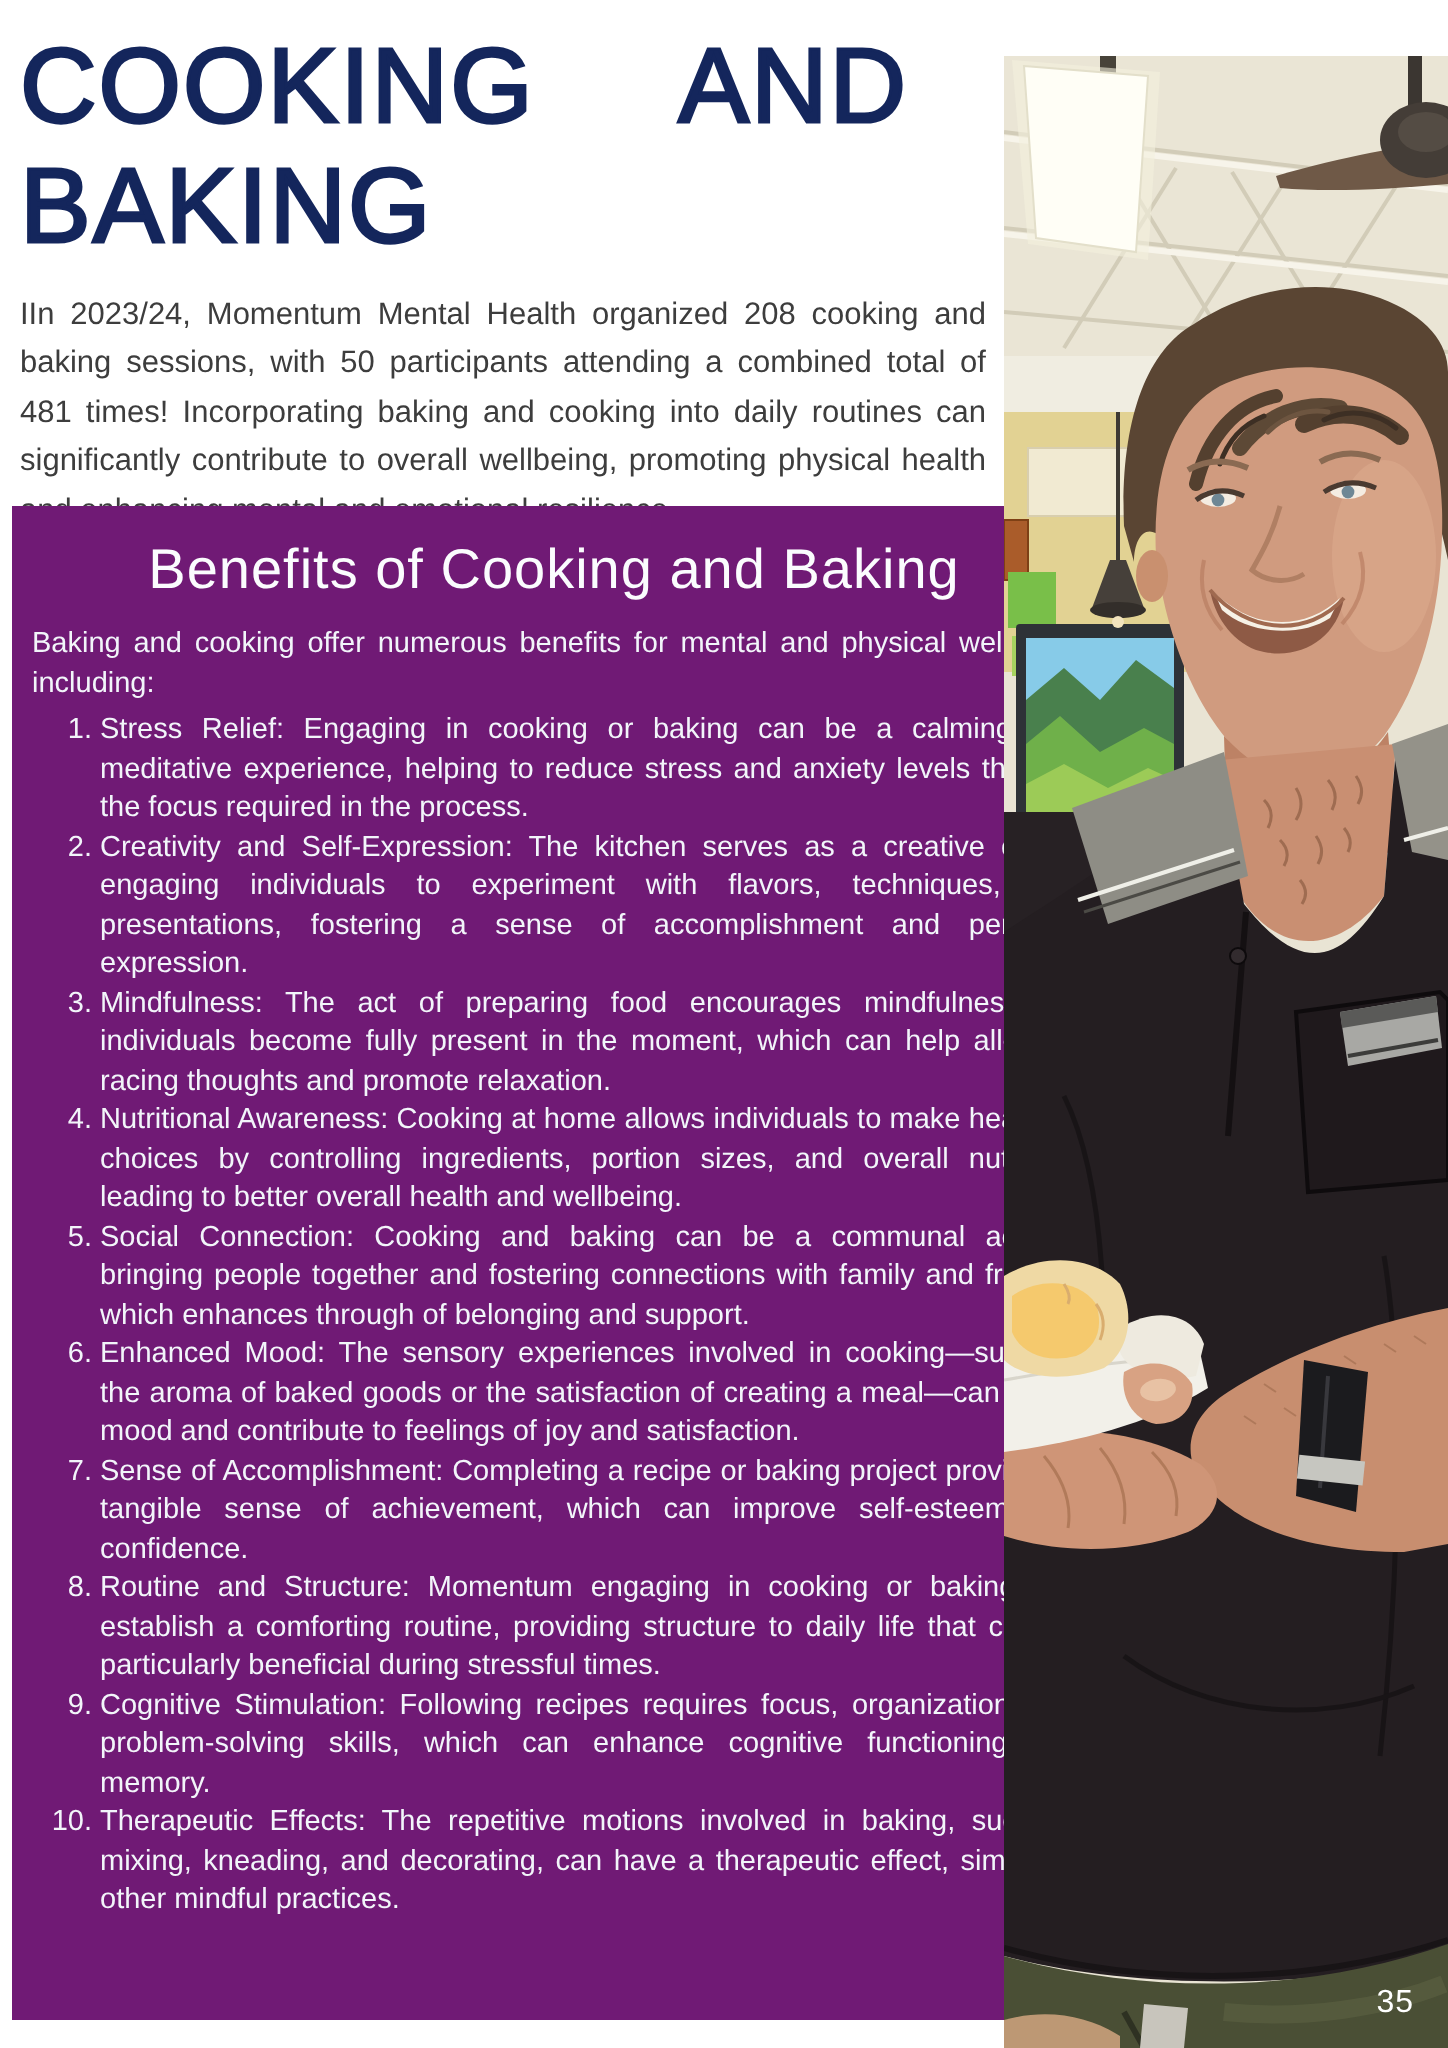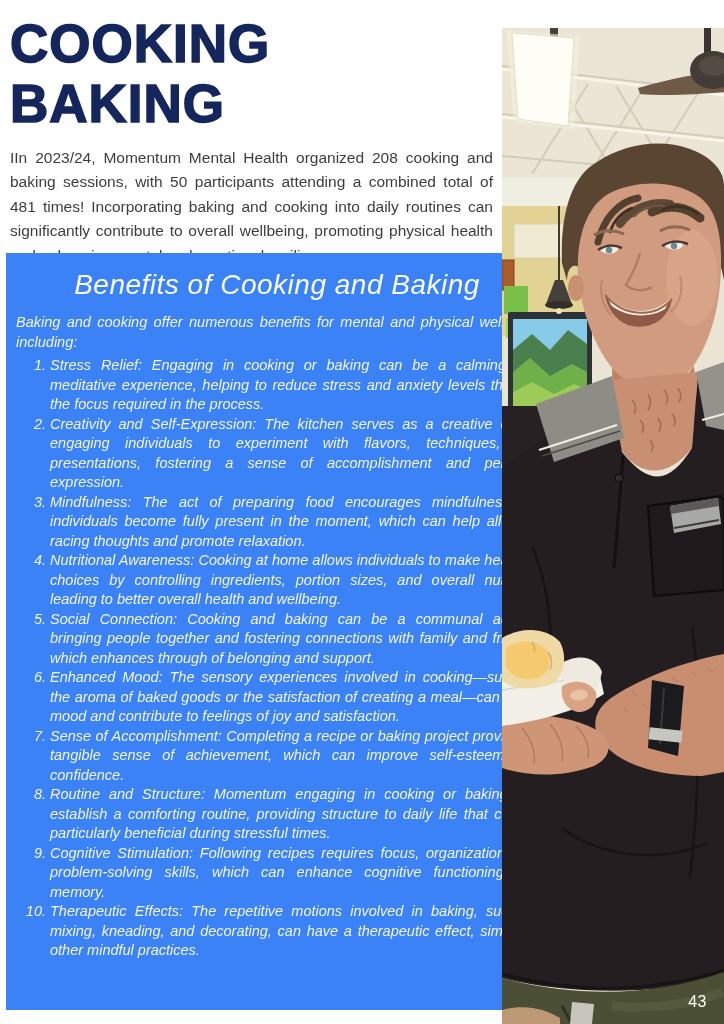--- a/index.html
+++ b/index.html
@@ -6,40 +6,39 @@
   body{
     width:724px;height:1024px;overflow:hidden;background:#ffffff;
     font-family:"Liberation Sans","DejaVu Sans",sans-serif;
     position:relative;
   }
   .page{position:absolute;inset:0;width:724px;height:1024px;background:#fff;}
 
   
   .main-heading{
     position:absolute;left:10px;top:14px;width:444px;
-    color:#14265c;font-weight:bold;font-size:53px;line-height:60px;
+    color:#14265c;font-weight:normal;font-size:53px;line-height:60px;
     letter-spacing:1px;
     -webkit-text-stroke:1.6px #14265c;
   }
   .main-heading .l1{display:flex;justify-content:space-between;}
 
   
   .intro{
     position:absolute;left:10px;top:130px;width:483px;
     color:#3d3d3d;font-size:15.5px;line-height:24.6px;
     text-align:justify;
   }
 
   
   .panel{
     position:absolute;left:6px;top:253px;width:552px;height:757px;
-    background:#3b82f6;box-sizing:border-box;
+    background:#701a75;box-sizing:border-box;
     padding:14px 14px 0 4px;
     color:#f2f5fa;
-    font-style:italic;
   }
   .panel h2{
     margin:2px 0 12px 0;text-align:center;
     font-size:28px;font-weight:400;letter-spacing:.5px;color:#fbfcfe;
   }
   .panel .panel-intro{
     font-size:14.5px;line-height:19.5px;text-align:justify;margin:0 0 2px 6px;
   }
   .panel ol{
     list-style:none;margin:4px;padding:0 0 0 36px;counter-reset:benefit;
@@ -67,20 +66,21 @@
   }
 </style>
 </head>
 <body>
 
 <div class="page">
 
   <div class="main-heading">
     <div class="l1">
       <span>COOKING</span>
+      <span>AND</span>
     </div>
     <div class="l2">BAKING</div>
   </div>
 
   <p class="intro">IIn 2023/24, Momentum Mental Health organized 208 cooking and baking sessions, with 50 participants attending a combined total of 481 times! Incorporating baking and cooking into daily routines can significantly contribute to overall wellbeing, promoting physical health and enhancing mental and emotional resilience.</p>
 
   <div class="panel">
     <h2>Benefits of Cooking and Baking</h2>
     <p class="panel-intro">Baking and cooking offer numerous benefits for mental and physical wellbeing, including:</p>
     <ol>
@@ -267,14 +267,14 @@
 
       <path d="M0 946 C 80 968 160 962 222 942" stroke="#0c0a0b" stroke-width="3" opacity="0.5" fill="none"></path>
       <path d="M0 950 C 80 972 160 966 222 944 L 222 996 L 0 996 Z" fill="#4a4f35"></path>
       <path d="M110 978 C 150 982 190 976 220 964" stroke="#5d6342" stroke-width="9" opacity="0.6" fill="none"></path>
       <line x1="60" y1="978" x2="70" y2="996" stroke="#2e3122" stroke-width="3"></line>
       <polygon points="70,974 92,976 90,996 68,996" fill="#c8c5bc"></polygon>
       <path d="M0 982 C 22 976 42 980 58 990 L 58 996 L 0 996 Z" fill="#bd9874"></path>
     </svg>
   </div>
 
-  <div class="page-number">43</div>
+  <div class="page-number">35</div>
 </div>
 
 </body></html>

